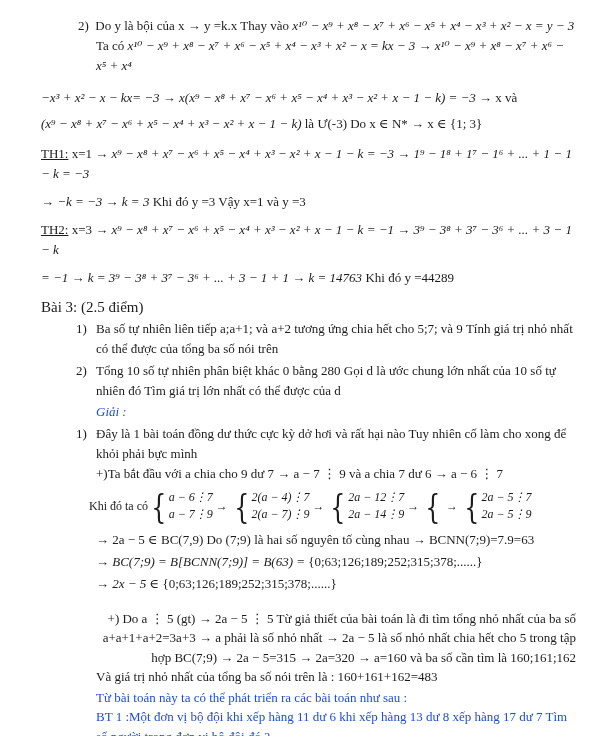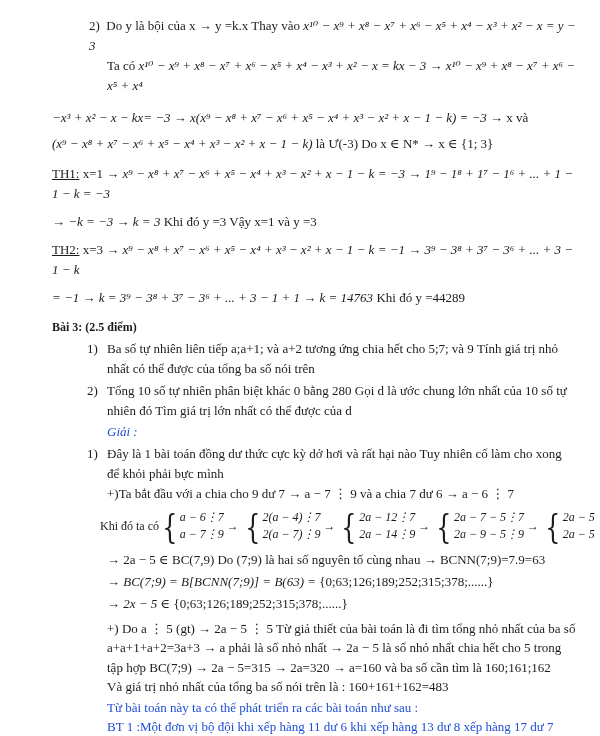--- a/index.html
+++ b/index.html
@@ -1,40 +1,40 @@
 <!DOCTYPE html>
 <html><head>
 <meta charset="utf-8">
 <style>
   html,body{margin:0;padding:0;background:#ffffff;}
   .page{
     position:relative;
     width:600px;height:736px;
     box-sizing:border-box;
-    padding:16px 24px 0 52px;
+    padding:16px 24px 0 41px;
     background:#ffffff;
     overflow:hidden;
     font-family:"Liberation Serif","DejaVu Serif",serif;
     color:#1c1c1c;
     font-size:13px;
     line-height:20px;
     border-radius:12px;
   }
   .m{font-style:italic;}
   .u{text-decoration:underline;}
   .line{white-space:normal;}
   
   .top-math .l1{margin-left:37px;}
   .top-math .l2{margin-left:55px;}
   .top-math .l3{margin-top:9px;line-height:25px;}
   .top-math .l4{margin-top:1px;line-height:25px;}
   
   .cases .line{margin-top:8px;line-height:20px;}
   
-  .heading{margin-top:9px;font-weight:bold;font-size:12px;}
+  .heading{margin-top:9px;font-weight:normal;font-size:15px;}
   
   .li{display:flex;margin-left:35px;margin-top:2px;}
   .li .num{width:20px;flex:0 0 20px;}
   .li .body{flex:1;line-height:20px;}
   .giai{margin-left:55px;font-style:italic;margin-top:1px;}
   .red{color:#1d4ed8;}
   .sub{margin-left:55px;line-height:19.5px;}
   
   .sysrow{
     margin-left:48px;margin-top:3px;margin-bottom:3px;
@@ -46,21 +46,21 @@
     font-size:34px;font-weight:400;line-height:38px;
     font-family:"DejaVu Serif",serif;
     transform:scaleX(.7);
     margin-right:-1px;
   }
   .stack{display:inline-block;vertical-align:middle;font-style:italic;line-height:17px;}
   .stack span{display:block;}
   .arr{margin:0 3px;font-style:normal;}
   .p4{margin-top:4px;line-height:22px;}
   .p56{line-height:22px;}
-  .p7{margin-top:4px;}
+  .p7{margin-top:14px;text-align:right;}
   .redblock{margin-top:1px;}
 </style>
 </head>
 <body>
 
 <div class="page">
 
   <div class="top-math">
     <div class="line l1"><span>2)</span>&nbsp; <span>Do y là bội của x → y =k.x Thay vào </span><span class="m">x¹⁰ − x⁹ + x⁸ − x⁷ + x⁶ − x⁵ + x⁴ − x³ + x² − x = y − 3</span></div>
     <div class="line l2"><span>Ta có </span><span class="m">x¹⁰ − x⁹ + x⁸ − x⁷ + x⁶ − x⁵ + x⁴ − x³ + x² − x = kx − 3 → x¹⁰ − x⁹ + x⁸ − x⁷ + x⁶ − x⁵ + x⁴</span></div>
@@ -114,24 +114,20 @@
     <span class="sys">
         <span class="brace">{</span>
         <span class="stack">
           <span>2a − 12⋮7</span>
           <span>2a − 14⋮9</span>
         </span>
       </span>
     <span class="arr">→</span>
     <span class="sys">
         <span class="brace">{</span>
-        <span class="stack">
-          <span>2a − 7 − 5⋮7</span>
-          <span>2a − 9 − 5⋮9</span>
-        </span>
       </span>
     <span class="arr">→</span>
     <span class="sys">
         <span class="brace">{</span>
         <span class="stack">
           <span>2a − 5⋮7</span>
           <span>2a − 5⋮9</span>
         </span>
       </span>
   </div>

